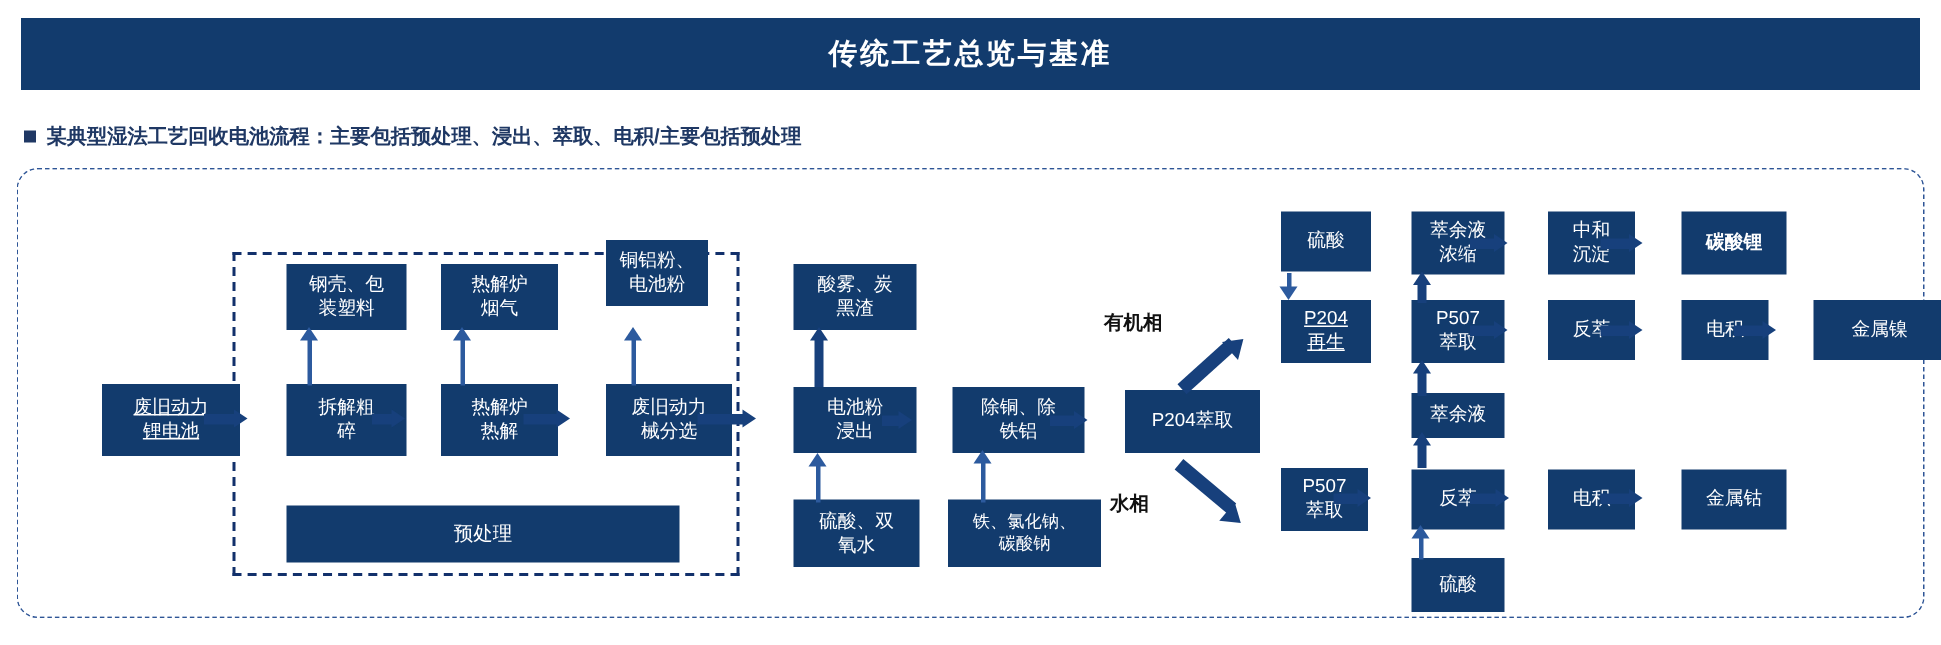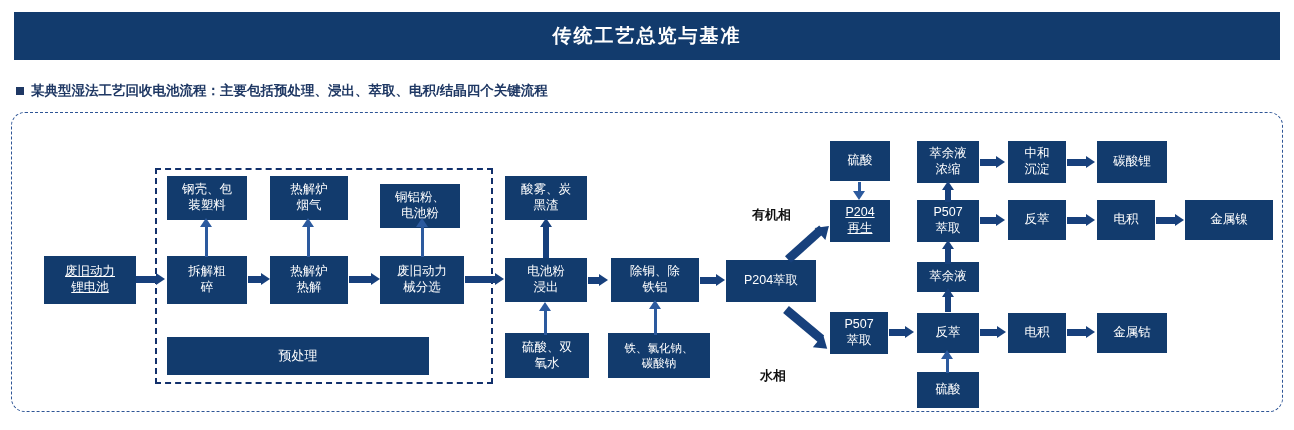--- a/index.html
+++ b/index.html
@@ -44,20 +44,21 @@
     position:absolute;
     background:#123B6D;
     color:#ffffff;
     display:flex;align-items:center;justify-content:center;
     text-align:center;
     font-size:12.5px;
     line-height:1.25;
     box-sizing:border-box;
     padding:1px 2px;
     white-space:pre-line;
+    margin-left:24px;
   }
   .nbox.small{font-size:11.5px;}
   .nbox.wide-label{font-size:13px;}
   
   .ftext{
     position:absolute;
     color:#111111;
     font-size:13px;font-weight:bold;
     white-space:nowrap;
   }
@@ -79,41 +80,41 @@
 </style>
 </head>
 <body>
 
 <div id="title-bar">
   <span class="title-text">传统工艺总览与基准</span>
 </div>
 
 <div id="subtitle">
   <span class="bullet"></span>
-  <span>某典型湿法工艺回收电池流程：主要包括预处理、浸出、萃取、电积/结晶四个关键流程</span>
+  <span>某典型湿法工艺回收电池流程：主要包括预处理、浸出、萃取、电积/主要包括预处理</span>
 </div>
 
 <div id="outer-panel"></div>
 
 <div id="pretreat-group"></div>
 
 <div class="nbox" style="left:44px;top:256px;width:92px;height:48px;text-decoration:underline;">废旧动力
 锂电池</div>
 
 <div class="nbox" style="left:167px;top:176px;width:80px;height:44px;text-align:center;">钢壳、包
 装塑料</div>
 <div class="nbox" style="left:167px;top:256px;width:80px;height:48px;">拆解粗
 碎</div>
 
 <div class="nbox" style="left:270px;top:176px;width:78px;height:44px;">热解炉
 烟气</div>
 <div class="nbox" style="left:270px;top:256px;width:78px;height:48px;">热解炉
 热解</div>
 
-<div class="nbox" style="left:380px;top:184px;width:80px;height:44px;text-align:center;">铜铝粉、
+<div class="nbox" style="left:380px;top:160px;width:68px;height:44px;text-align:center;">铜铝粉、
 电池粉</div>
 <div class="nbox" style="left:380px;top:256px;width:84px;height:48px;">废旧动力
 械分选</div>
 
 <div class="nbox wide-label" style="left:167px;top:337px;width:262px;height:38px;">预处理</div>
 
 <div class="nbox" style="left:505px;top:176px;width:82px;height:44px;">酸雾、炭
 黑渣</div>
 <div class="nbox" style="left:505px;top:258px;width:82px;height:44px;">电池粉
 浸出</div>
@@ -139,28 +140,28 @@
 萃取</div>
 <div class="nbox" style="left:917px;top:262px;width:62px;height:30px;">萃余液</div>
 <div class="nbox" style="left:917px;top:313px;width:62px;height:40px;">反萃</div>
 <div class="nbox" style="left:917px;top:372px;width:62px;height:36px;">硫酸</div>
 
 <div class="nbox" style="left:1008px;top:141px;width:58px;height:42px;">中和
 沉淀</div>
 <div class="nbox" style="left:1008px;top:200px;width:58px;height:40px;">反萃</div>
 <div class="nbox" style="left:1008px;top:313px;width:58px;height:40px;">电积</div>
 
-<div class="nbox" style="left:1097px;top:141px;width:70px;height:42px;">碳酸锂</div>
+<div class="nbox" style="left:1097px;top:141px;width:70px;height:42px;font-weight:bold;">碳酸锂</div>
 <div class="nbox" style="left:1097px;top:200px;width:58px;height:40px;">电积</div>
 <div class="nbox" style="left:1097px;top:313px;width:70px;height:40px;">金属钴</div>
 
 <div class="nbox" style="left:1185px;top:200px;width:88px;height:40px;">金属镍</div>
 
-<div class="ftext" style="left:752px;top:206px;">有机相</div>
-<div class="ftext" style="left:760px;top:327px;margin-top:40px;">水相</div>
+<div class="ftext" style="left:736px;top:206px;">有机相</div>
+<div class="ftext" style="left:740px;top:327px;">水相</div>
 
 <div class="conn" style="left:136px;top:276px;width:22px;height:7px;"></div>
 <div class="arrow-head ah-right" style="left:156px;top:273px;"></div>
 
 <div class="conn thin" style="left:205px;top:224px;width:3px;height:33px;"></div>
 <div class="arrow-head ah-up thin" style="left:200px;top:218px;"></div>
 
 <div class="conn" style="left:248px;top:276px;width:15px;height:7px;"></div>
 <div class="arrow-head ah-right" style="left:261px;top:273px;"></div>
 

